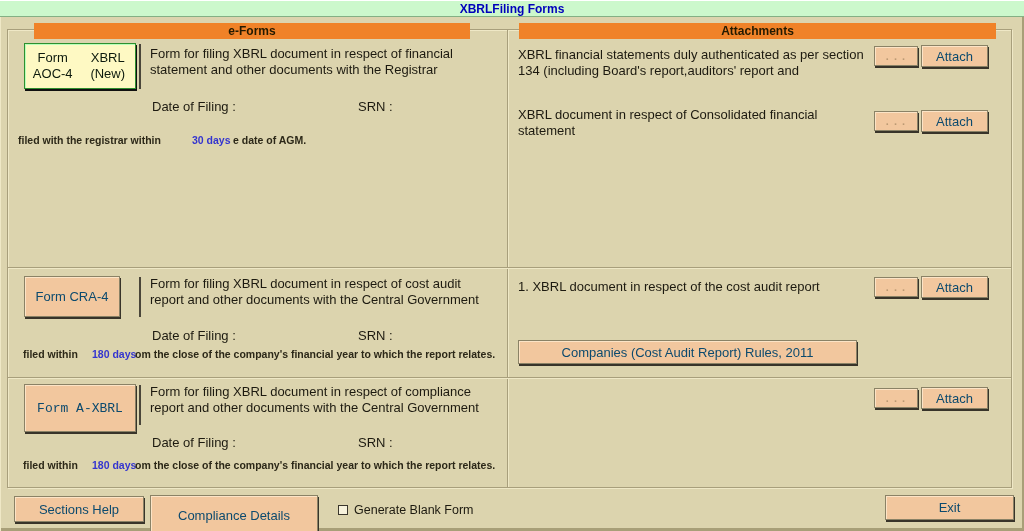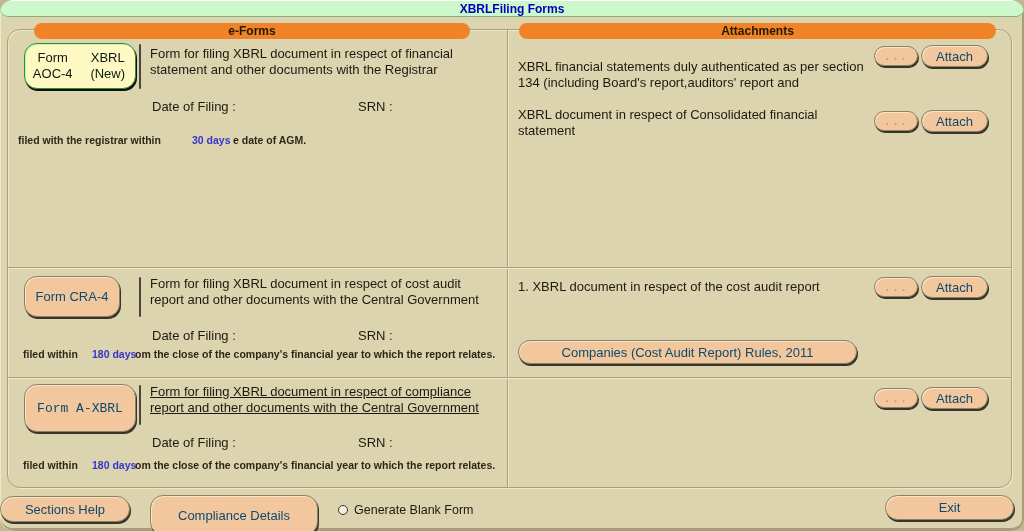--- a/index.html
+++ b/index.html
@@ -1,15 +1,15 @@
 <!DOCTYPE html>
 <html><head>
 <meta charset="utf-8">
 <style>
-  * { margin:0; padding:0; box-sizing:border-box;border-radius:13px; }
+  * { margin:0; padding:0; box-sizing:border-box; }
   html,body { background:#c0b890; }
   body { font-family:"Liberation Sans", sans-serif; }
 
   .window {
     position:relative; width:1024px; height:531px;
     background:#dcd4ae; overflow:hidden;
     box-shadow: inset 1px 0 0 #efe8c6, inset -2px 0 0 #a89f78, inset 0 -3px 0 #a89f78;
   }
 
   .titlebar {
@@ -96,21 +96,21 @@
 
   <div class="desc" style="left:150px; top:46px; width:338px;">Form for filing XBRL document in respect of financial statement and other documents with the Registrar</div>
 
   <span class="lbl" style="left:152px; top:99px;">Date of Filing :</span>
   <span class="lbl" style="left:358px; top:99px;">SRN :</span>
 
   <span class="small" style="left:18px;  top:134px;">filed with the registrar within</span>
   <span class="small days" style="left:192px; top:134px;">30 days</span>
   <span class="small" style="left:233px; top:134px;">e date of AGM.</span>
 
-  <div class="desc" style="left:518px; top:59px; width:348px;">XBRL financial statements duly authenticated as per section 134 (including Board's report,auditors' report and</div>
+  <div class="desc" style="left:518px; top:47px; width:348px;">XBRL financial statements duly authenticated as per section 134 (including Board's report,auditors' report and</div>
   <div class="btn3d btn-dots" style="left:874px; top:46px; width:44px; height:20px;">. . .</div>
   <div class="btn3d" style="left:921px; top:45px; width:67px; height:22px;">Attach</div>
 
   <div class="desc" style="left:518px; top:107px; width:348px;">XBRL document in respect of Consolidated financial statement</div>
   <div class="btn3d btn-dots" style="left:874px; top:111px; width:44px; height:20px;">. . .</div>
   <div class="btn3d" style="left:921px; top:110px; width:67px; height:22px;">Attach</div>
 
   <div class="btn3d" style="left:24px; top:276px; width:96px; height:41px;">Form CRA-4</div>
   <div class="sepline" style="left:139px; top:277px; height:40px;"></div>
 
@@ -124,33 +124,33 @@
   <span class="small" style="left:135px; top:348px;">om the close of the company's financial year to which the report relates.</span>
 
   <div class="desc" style="left:518px; top:279px; width:350px;">1. XBRL document in respect of the cost audit report</div>
   <div class="btn3d btn-dots" style="left:874px; top:277px; width:44px; height:20px;">. . .</div>
   <div class="btn3d" style="left:921px; top:276px; width:67px; height:22px;">Attach</div>
   <div class="btn3d" style="left:518px; top:340px; width:339px; height:24px;">Companies (Cost Audit Report) Rules, 2011</div>
 
   <div class="btn3d" style="left:24px; top:384px; width:112px; height:48px;font-family:Liberation Mono, monospace;">Form A-XBRL</div>
   <div class="sepline" style="left:139px; top:385px; height:40px;"></div>
 
-  <div class="desc" style="left:150px; top:384px; width:348px;text-decoration:underline;">Form for filing XBRL document in respect of compliance report and other documents with the Central Government</div>
+  <div class="desc" style="left:150px; top:384px; width:348px;">Form for filing XBRL document in respect of compliance report and other documents with the Central Government</div>
 
   <span class="lbl" style="left:152px; top:435px;">Date of Filing :</span>
   <span class="lbl" style="left:358px; top:435px;">SRN :</span>
 
   <span class="small" style="left:23px; top:459px;">filed within</span>
   <span class="small days" style="left:92px; top:459px;">180 days</span>
   <span class="small" style="left:135px; top:459px;">om the close of the company's financial year to which the report relates.</span>
 
   <div class="btn3d btn-dots" style="left:874px; top:388px; width:44px; height:20px;">. . .</div>
   <div class="btn3d" style="left:921px; top:387px; width:67px; height:22px;">Attach</div>
 
-  <div class="btn3d" style="left:0; top:496px; width:130px; height:26px;">Sections Help</div>
+  <div class="btn3d" style="left:14px; top:496px; width:130px; height:26px;">Sections Help</div>
   <div class="btn3d" style="left:150px; top:495px; width:168px; height:40px;">Compliance Details</div>
 
   <div class="checkbox" style="left:338px; top:505px;"></div>
   <span class="lbl" style="left:354px; top:503px; font-size:12.5px;">Generate Blank Form</span>
 
   <div class="btn3d" style="left:885px; top:495px; width:129px; height:25px;">Exit</div>
 
 </div>
 
 </body></html>

